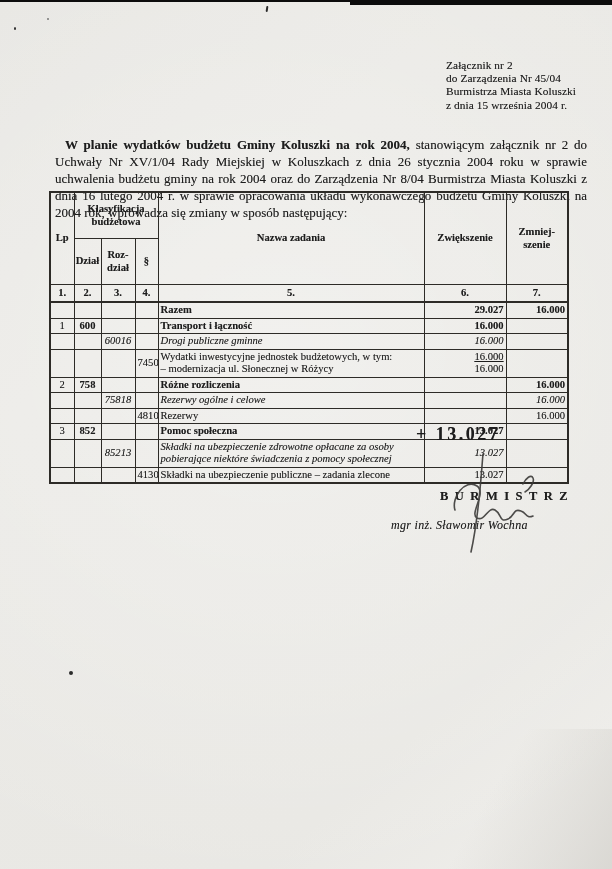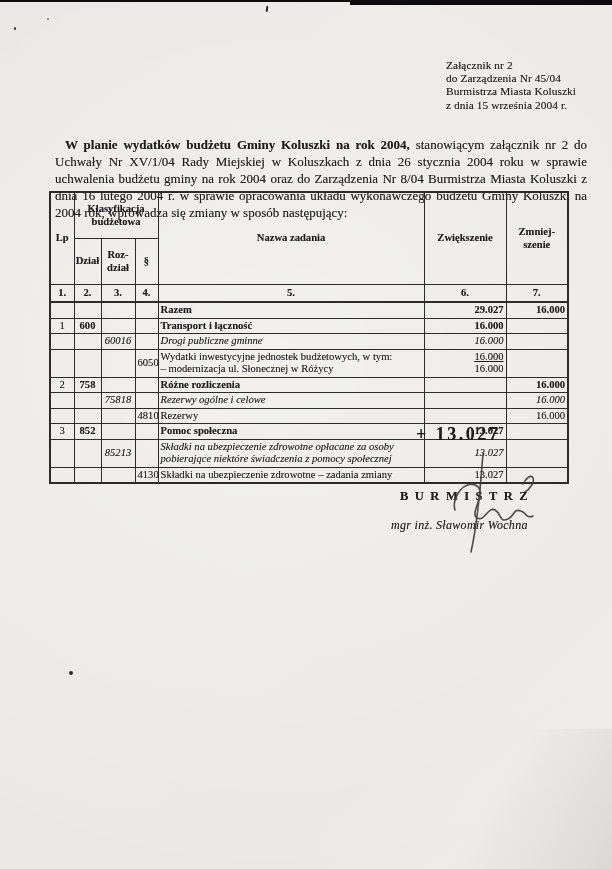--- a/index.html
+++ b/index.html
@@ -54,21 +54,21 @@
   .r-italic .c-name,.r-italic .c-zw,.r-italic .c-zm,.r-italic .c-rz{font-style:italic;}
   .vtop{vertical-align:top;}
   .u{text-decoration:underline;}
 
   .total{
     position:absolute;left:416px;top:424px;
     font-size:18px;font-weight:bold;letter-spacing:2.5px;
     text-shadow:0 0 .4px rgba(20,20,20,.45);
   }
   .sig-title{
-    position:absolute;left:400px;top:489px;
+    position:absolute;left:440px;top:489px;
     font-size:12.5px;font-weight:bold;letter-spacing:6.5px;white-space:nowrap;
     text-shadow:0 0 .5px rgba(20,20,20,.5);
     text-align:right;
   }
   .sig-name{
     position:absolute;left:391px;top:518px;
     font-size:12px;font-style:italic;white-space:nowrap;letter-spacing:.3px;
     text-shadow:0 0 .4px rgba(20,20,20,.4);
   }
   .sig-scrawl{position:absolute;left:425px;top:448px;}
@@ -154,21 +154,21 @@
         <td class="c-par"></td>
         <td class="c-name">Drogi publiczne gminne</td>
         <td class="c-zw">16.000</td>
         <td class="c-zm"></td>
       </tr>
 
       <tr class="data">
         <td class="c-lp"></td>
           <td class="c-dz"></td>
         <td class="c-rz"></td>
-        <td class="c-par vtop">6050</td>
+        <td class="c-par vtop">7450</td>
         <td class="c-name vtop">
           <div>Wydatki inwestycyjne jednostek budżetowych, w tym:</div>
           <div>– modernizacja ul. Słonecznej w Różycy</div>
         </td>
         <td class="c-zw vtop">
           <div class="u">16.000</div>
           <div>16.000</div>
         </td>
         <td class="c-zm"></td>
       </tr>
@@ -224,21 +224,21 @@
         </td>
         <td class="c-zw vtop">13.027</td>
         <td class="c-zm"></td>
       </tr>
 
       <tr class="data">
         <td class="c-lp"></td>
           <td class="c-dz"></td>
         <td class="c-rz"></td>
         <td class="c-par">4130</td>
-        <td class="c-name">Składki na ubezpieczenie zdrowotne – zadania zmiany</td>
+        <td class="c-name">Składki na ubezpieczenie publiczne – zadania zlecone</td>
         <td class="c-zw">13.027</td>
         <td class="c-zm"></td>
       </tr>
     </tbody>
   </table>
 
   <div class="total">+ 13.027</div>
 
   <div class="sig-title">BURMISTRZ</div>
 

